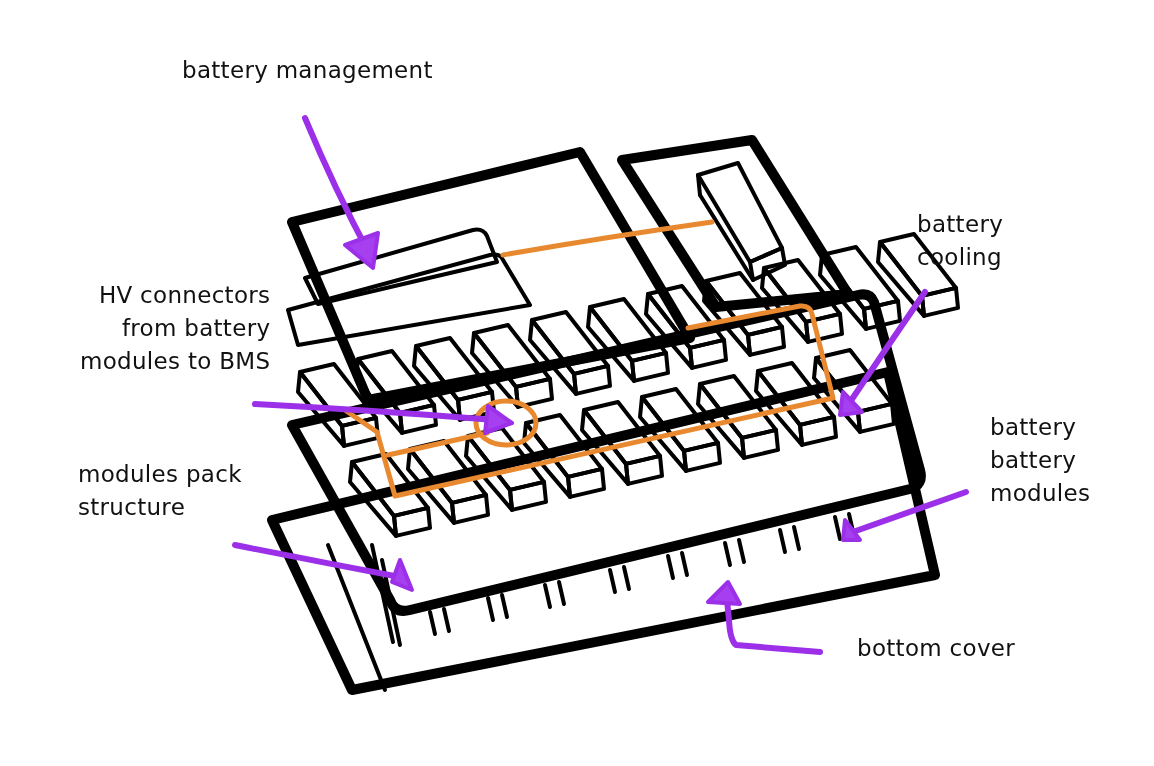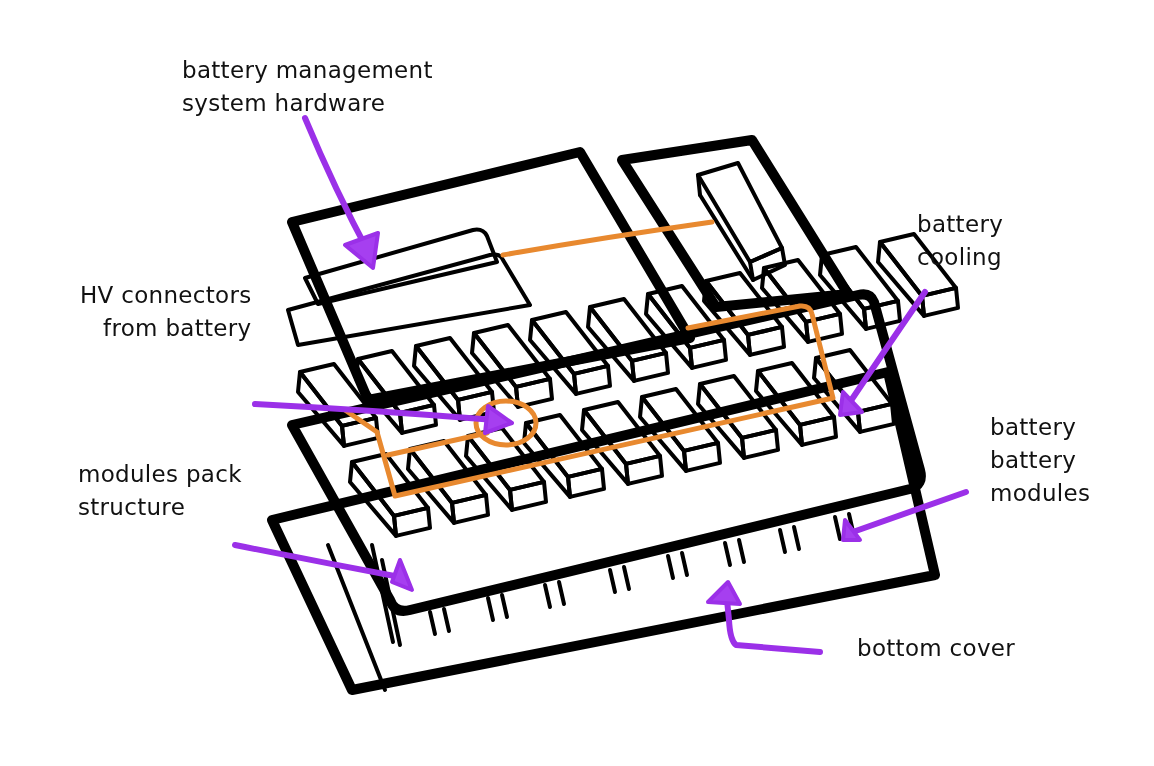--- a/index.html
+++ b/index.html
@@ -217,26 +217,26 @@
       </g>
       <g>
         <path d="M820,652 L736,645 Q730,640 729,620 L726,590" class="arrow"></path>
         <polygon points="708,602 728,582 740,604" class="head"></polygon>
       </g>
     </g>
   </svg>
 
   <div class="label" style="left:182px; top:54px;">
     <span>battery management</span>
-    <span>system hardware</span>
   </div>
 
   <div class="label" style="left:80px; top:279px;text-align:right;">
     <span>HV connectors</span>
     <span>from battery</span>
+    <span>modules to BMS</span>
   </div>
 
   <div class="label" style="left:78px; top:458px;">
     <span>modules pack</span>
     <span>structure</span>
   </div>
 
   <div class="label" style="left:917px; top:208px;">
     <span>battery</span>
     <span>cooling</span>

